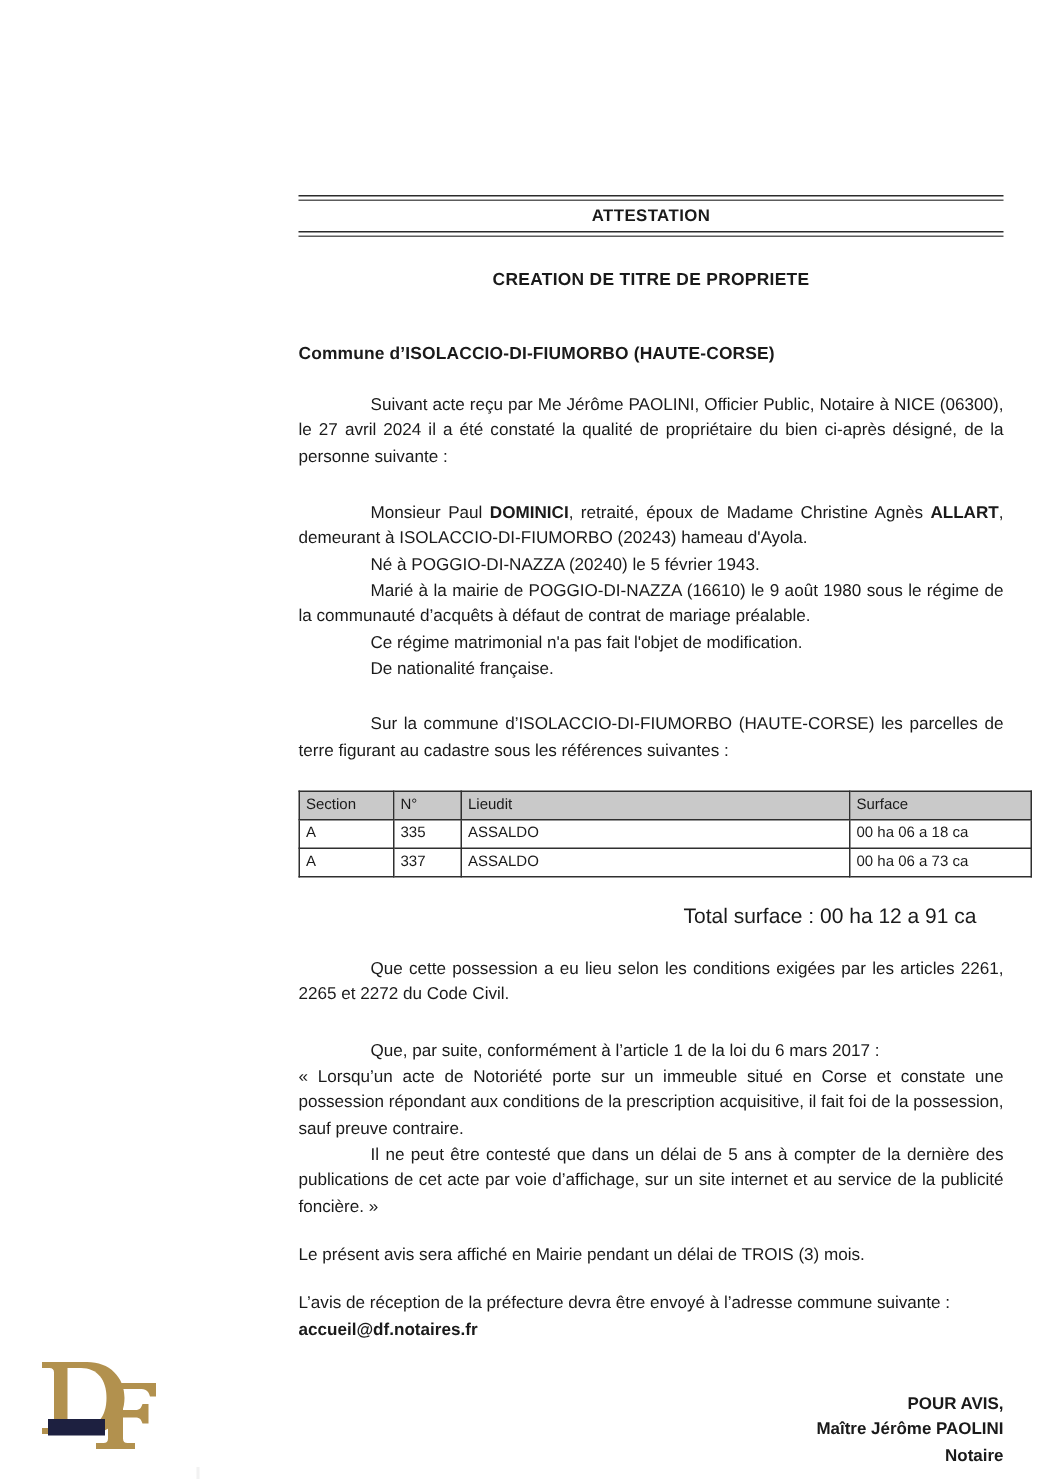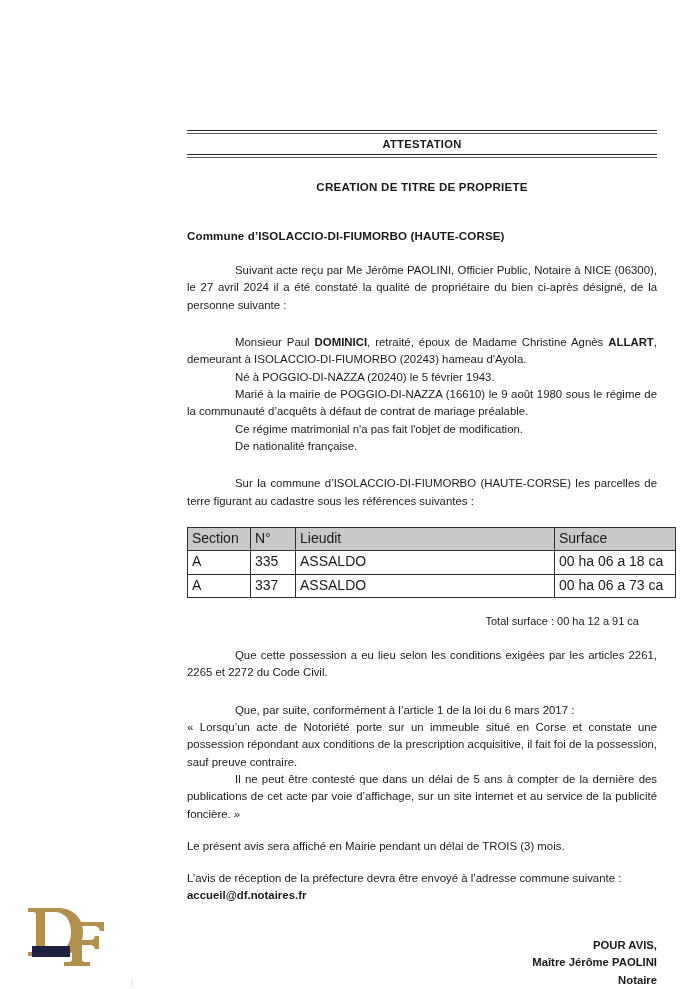--- a/index.html
+++ b/index.html
@@ -18,21 +18,21 @@
 
   .page {
     position: absolute;
     inset: 0;
     background: #ffffff;
   }
 
   
   .content {
     position: absolute;
-    left: 187px;
+    left: 199px;
     top: 130px;
     width: 470px;
   }
 
   
   .rule-top {
     border-top: 1.4px solid #2b2b2b;
     border-bottom: 0.8px solid #5c5c5c;
     height: 2px;
     margin: 0;
@@ -77,21 +77,21 @@
   .gap-lg { margin-top: 20px; }
   .gap-md { margin-top: 15px; }
   .gap-sm { margin-top: 0px; }
   b, .b { font-weight: bold; }
 
   
   .tbl-wrap { margin-top: 17px; }
   table.parcels {
     border-collapse: collapse;
     width: 452px;
-    font-size: 14px;
+    font-size: 10px;
     table-layout: fixed;
   }
   table.parcels th,
   table.parcels td {
     border: 1px solid #2f2f2f;
     padding: 1px 4px 2px 4px;
     text-align: left;
     font-weight: normal;
     line-height: 1.38;
     height: 15px;
@@ -101,21 +101,21 @@
   }
   table.parcels thead th {
     background: #c9c9c9;
   }
   .col-section { width: 54px; }
   .col-num { width: 36px; }
   .col-lieudit { width: 250px; }
   .col-surface { width: 112px; }
 
   .total {
-    font-size: 11px;
+    font-size: 14px;
     text-align: right;
     margin-top: 17px;
     padding-right: 18px;
   }
 
   
   .signature {
     margin-top: 32px;
     text-align: right;
     font-weight: bold;

